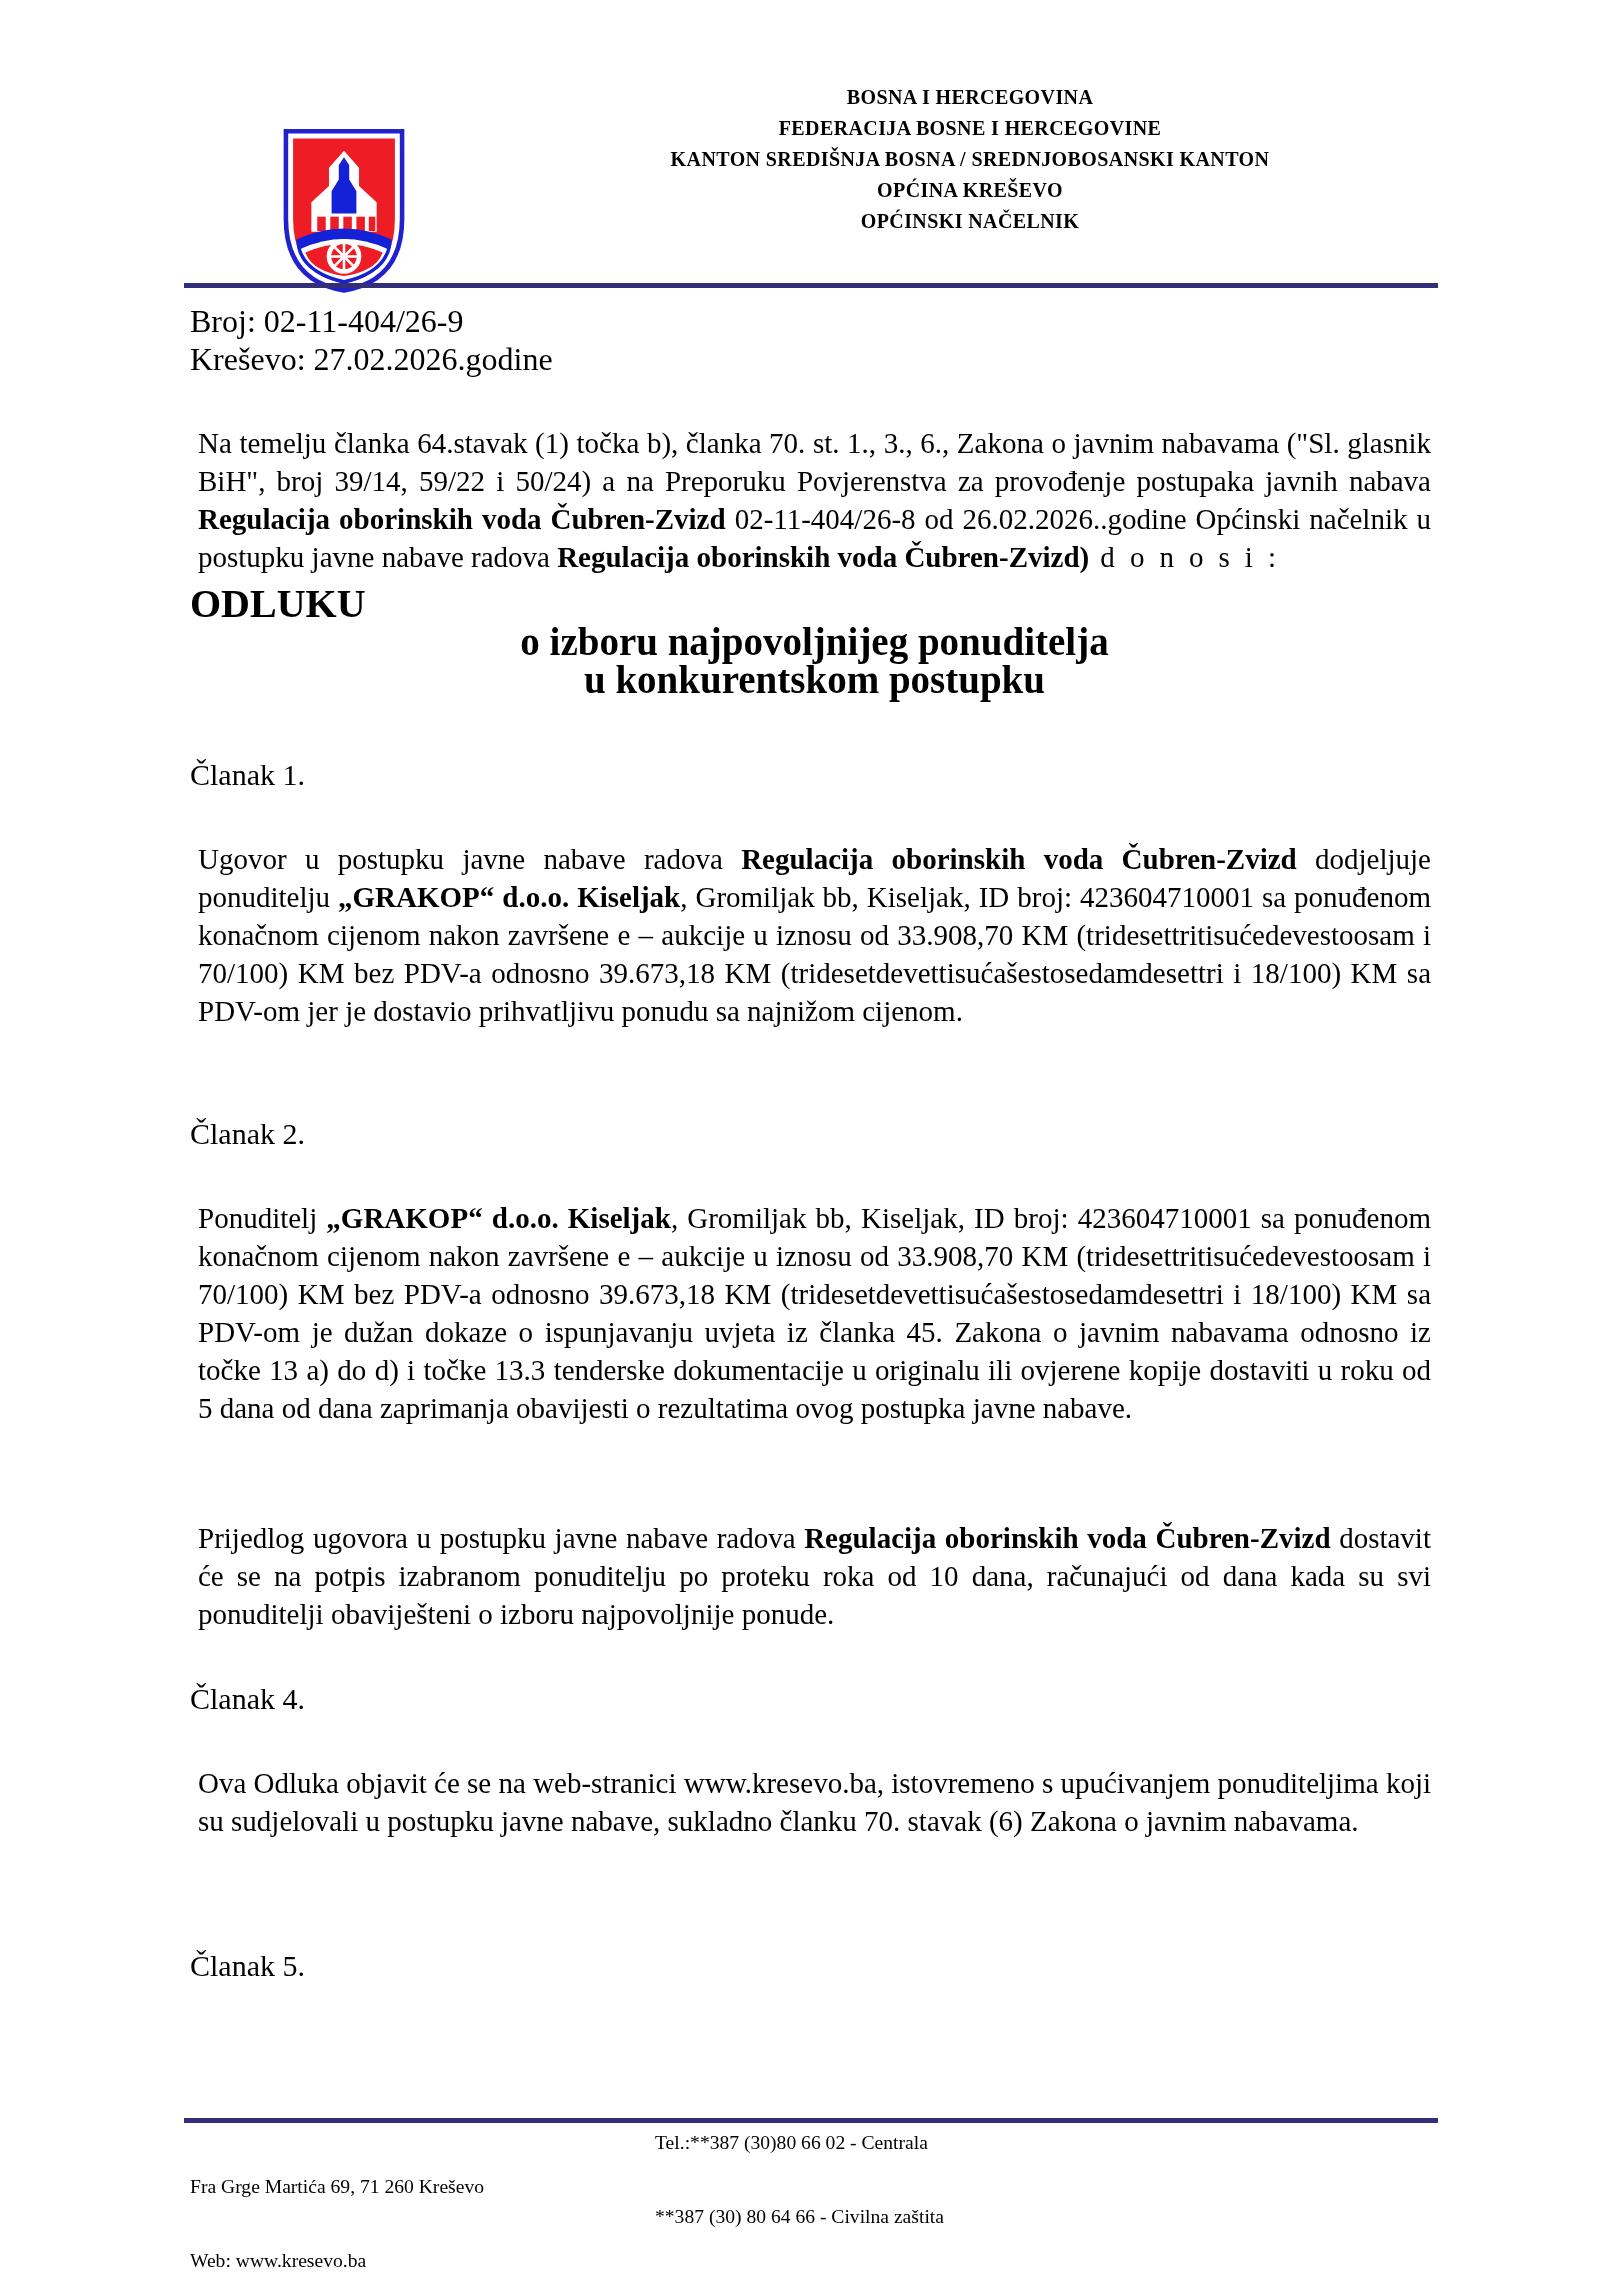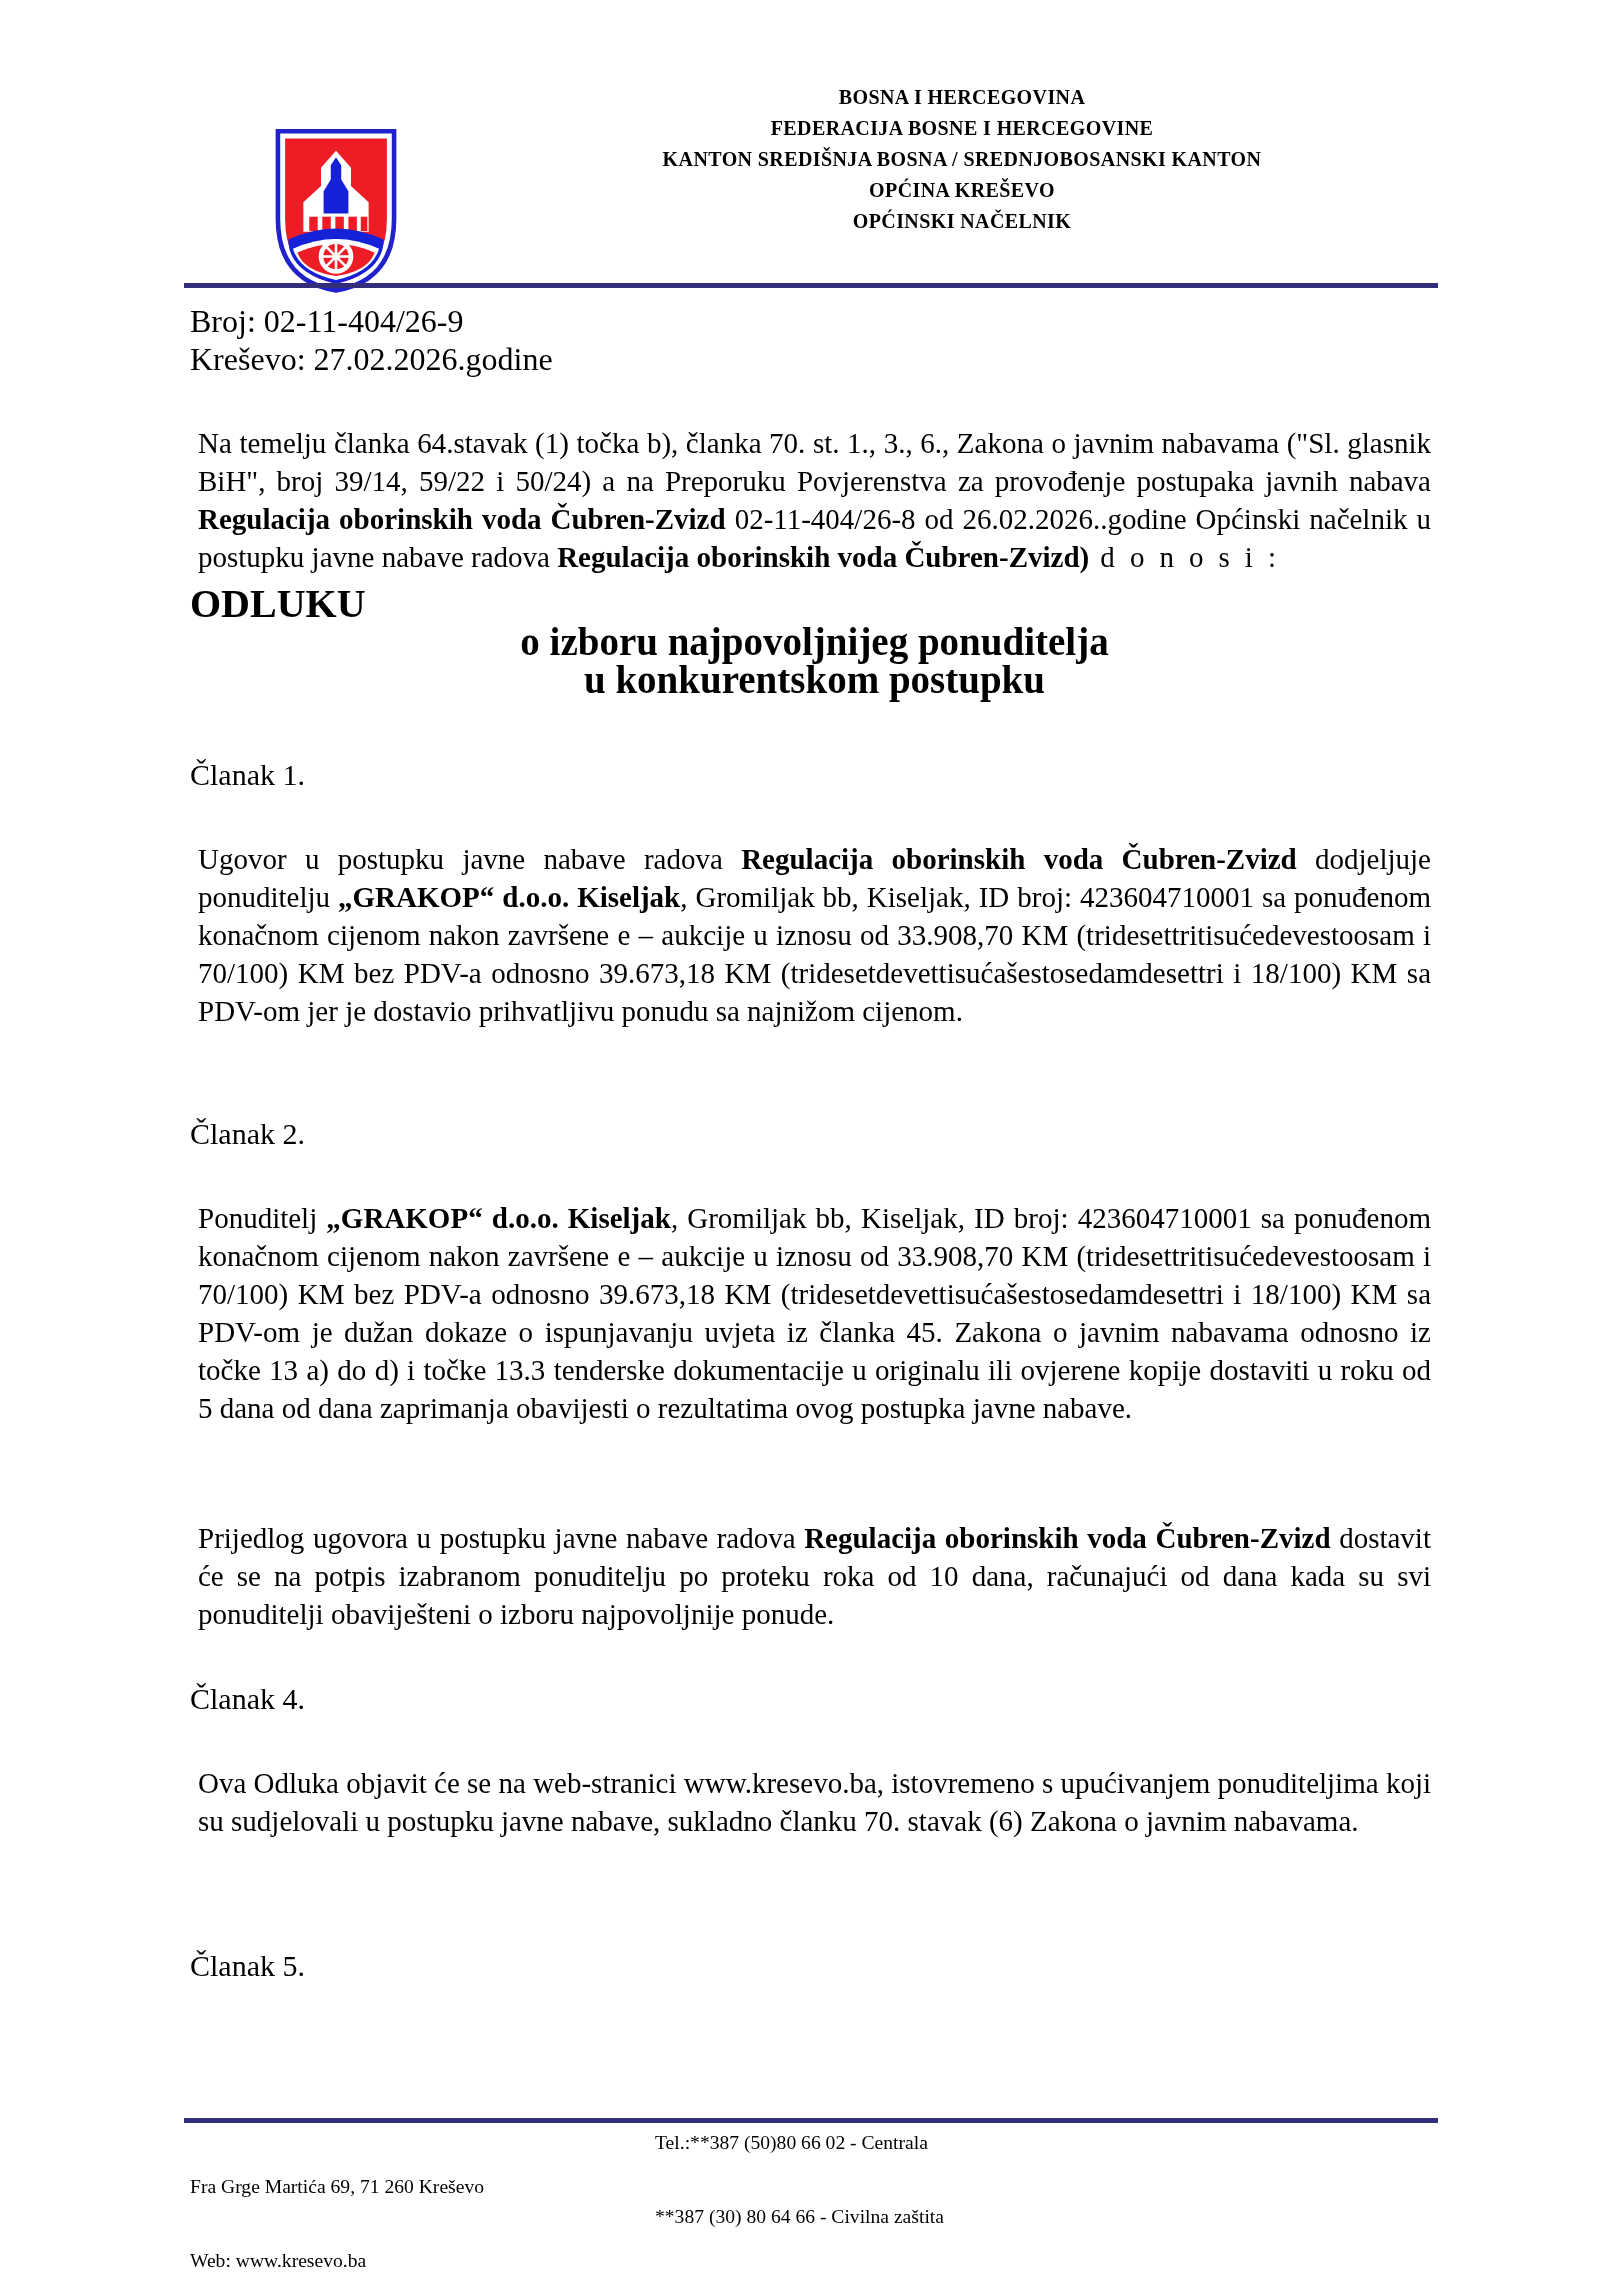--- a/index.html
+++ b/index.html
@@ -17,21 +17,21 @@
     height: 2295px;
     background: #ffffff;
     box-sizing: border-box;
     overflow: hidden;
   }
 
   
   .header {
     position: absolute;
     top: 62px;
-    left: 0;
+    left: 8px;
     width: 1462px;
     height: 196px;
   }
   .crest {
     position: absolute;
     left: 274px;
     top: 65px;
     width: 124px;
     height: 167px;
   }
@@ -225,21 +225,21 @@
 
     <div class="clanak">Članak 5.</div>
 
   </div>
 
   <div class="rule-bottom"></div>
 
   <div class="footer">
     <div class="footer-row">
       <div class="footer-col-left">Fra Grge Martića 69, 71 260 Kreševo</div>
-      <div class="footer-col-right">Tel.:**387 (50)80 66 02  - Centrala</div>
+      <div class="footer-col-right">Tel.:**387 (30)80 66 02  - Centrala</div>
     </div>
     <div class="footer-row">
       <div class="footer-col-left">Web: www.kresevo.ba</div>
       <div class="footer-col-right">**387 (30) 80 64 66  - Civilna zaštita</div>
     </div>
   </div>
 
 </div>
 
 

